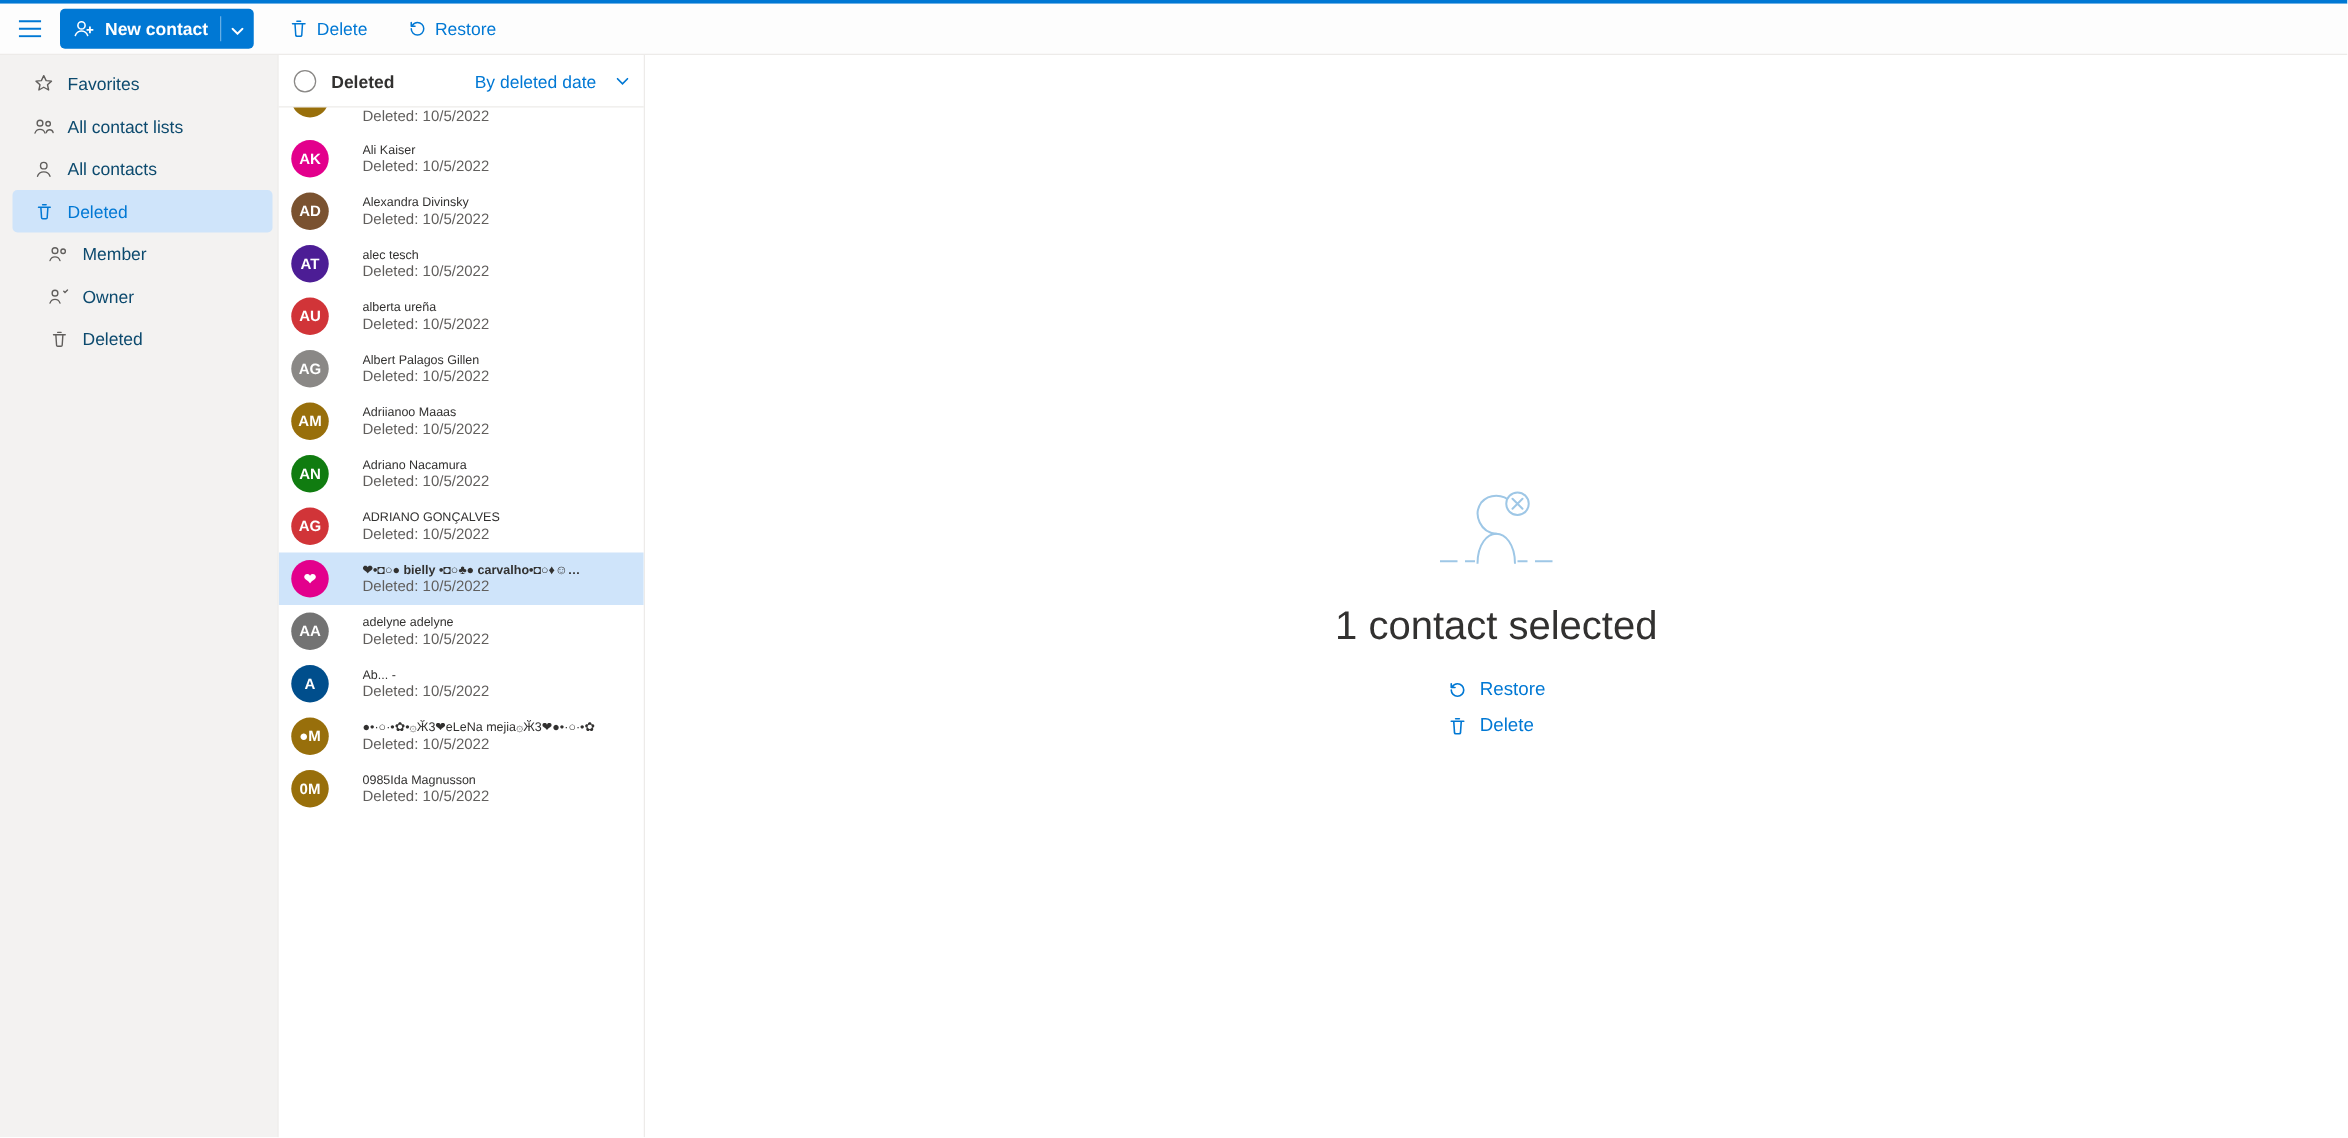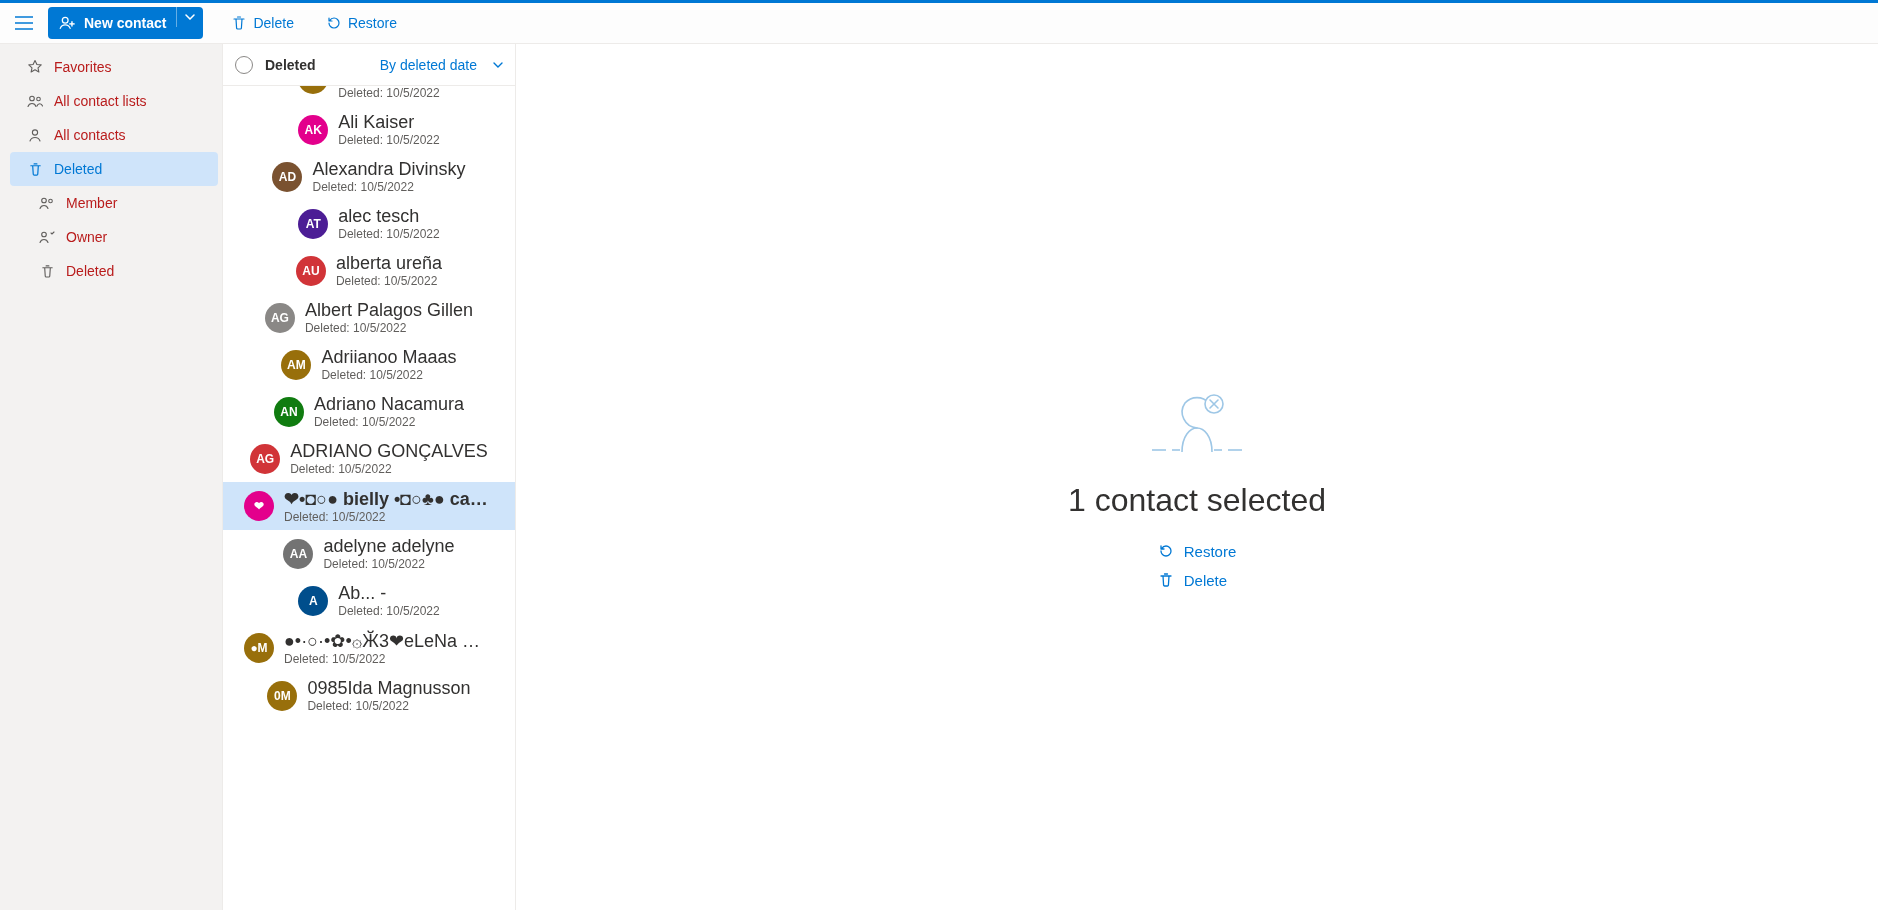--- a/index.html
+++ b/index.html
@@ -10,41 +10,41 @@
 
 .toolbar {
   display: flex; align-items: center; height: 41px;
   border-bottom: 1px solid #edebe9; background: #fdfdfd; padding: 0 8px;
 }
 .hamburger {
   width: 32px; height: 32px; display:flex; align-items:center; justify-content:center;
   color:#0078d4; cursor:pointer; margin-right:8px;
 }
 .new-contact-btn {
-  display:flex; align-items:flex-start; background:#0078d4; color:#fff; border:none;
+  display:flex; align-items:center; background:#0078d4; color:#fff; border:none;
   border-radius:4px; height:32px; font-size:14px; cursor:pointer;
 }
 .new-contact-btn .segment { display:flex; align-items:center; padding:0 10px; height:100%; }
 .new-contact-btn .divider { width:1px; height:20px; background:rgba(255,255,255,0.4); }
 .new-contact-btn .chev { padding:0 8px; }
 .toolbar-btn {
   display:flex; align-items:center; gap:6px; color:#0078d4; background:none; border:none;
   font-size:14px; cursor:pointer; padding:0 12px; height:32px; margin-left:8px;
 }
 .toolbar-btn svg, .hamburger svg, .new-contact-btn svg { stroke:currentColor; }
 
 .body { display:flex; flex:1; overflow:hidden; }
 
 .sidebar {
   width:223px; background:#f3f2f1; border-right:1px solid #edebe9; padding-top:6px;
   display:flex; flex-direction:column;
 }
 .side-item {
   display:flex; align-items:center; gap:10px; padding:0 14px 0 26px; height:34px;
-  font-size:14px; color:#b91c1c; cursor:pointer;
+  font-size:14px; color:#0c4a6e; cursor:pointer;
 }
 .side-item .icon { width:18px; display:flex; justify-content:center; color:#605e5c; }
 .side-item.selected { background:#cfe4fa; color:#0078d4; font-weight:400; border-radius:4px; margin:0 4px 0 10px; padding-left:16px; }
 .side-item.selected .icon { color:#0078d4; }
 .side-group-header {
   display:flex; align-items:center; gap:8px; padding:0 14px 0 20px; height:34px;
   font-size:14px; color:#323130; cursor:pointer;
 }
 .side-group-header .chev { color:#605e5c; }
 .side-sub { padding-left:38px;text-align:center; }
@@ -66,31 +66,31 @@
 .sort-btn {
   display:flex; align-items:center; gap:16px; color:#0078d4; font-size:14px;
   background:none; border:none; cursor:pointer;
 }
 
 .contacts-scroll { flex:1; overflow-y:auto; position:relative; }
 .contacts-scroll::-webkit-scrollbar { width:10px; }
 .contacts-scroll::-webkit-scrollbar-thumb { background:#c8c6c4; border-radius:5px; }
 
 .contact-row {
-  display:flex; align-items:center; gap:10px; padding:6px 10px 6px 10px; cursor:pointer;justify-content:center;
+  display:flex; align-items:center; gap:27px; padding:6px 10px 6px 10px; cursor:pointer;
 }
 .contact-row.partial { padding-top:0; padding-bottom:6px; align-items:flex-start; }
 .contact-row.partial .avatar{ margin-top:-22px; }
 .contact-row.selected { background:#cfe4fa; }
 .avatar {
   width:30px; height:30px; min-width:30px; border-radius:50%; color:#fff;
   display:flex; align-items:center; justify-content:center; font-size:12px; font-weight:600;
 }
 .contact-info { display:flex; flex-direction:column; overflow:hidden; }
-.contact-name { font-size:18px; color:#323130; white-space:nowrap; overflow:hidden; text-overflow:ellipsis; max-width:210px; }
+.contact-name { font-size:10px; color:#323130; white-space:nowrap; overflow:hidden; text-overflow:ellipsis; max-width:210px; }
 .contact-row.selected .contact-name { font-weight:600; }
 .contact-sub { font-size:12px; color:#605e5c; }
 
 .detail-pane {
   flex:1; display:flex; flex-direction:column; align-items:center; justify-content:center;
   color:#323130;
 }
 .illus { margin-bottom:24px; color:#9ec7e6; }
 .detail-title { font-size:32px; font-weight:400; margin-bottom:22px; }
 .detail-actions { display:flex; flex-direction:column; gap:8px; }

